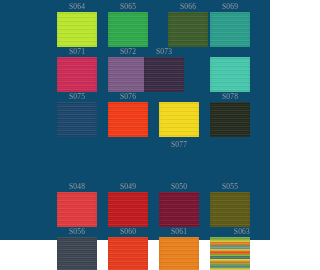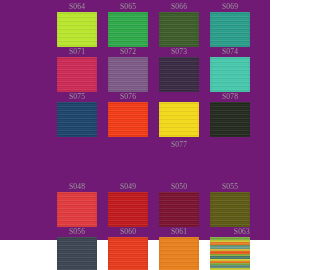--- a/index.html
+++ b/index.html
@@ -10,21 +10,21 @@
   body {
     width: 270px;
     height: 270px;
     overflow: hidden;
     font-family: "Liberation Serif", "DejaVu Serif", serif;
   }
   #swatch-grid {
     position: relative;
     width: 270px;
     height: 240px;
-    background: #701a75;
+    background: #0c4a6e;
   }
   .swatch-row {
     position: absolute;
     left: 0;
     width: 270px;
     height: 45px;
   }
   .swatch-cell {
     position: absolute;
     top: 0;
@@ -96,44 +96,43 @@
 <div id="swatch-grid">
     <div class="swatch-row" style="top: 2px;">
       <div class="swatch-cell" style="left: 57px;">
         <div class="swatch-label" style="color: rgb(154, 154, 154);">S064</div>
         <div class="swatch-chip" style="background-color: rgb(184, 230, 44);"></div>
       </div>
       <div class="swatch-cell" style="left: 108px;">
         <div class="swatch-label" style="color: rgb(154, 154, 154);">S065</div>
         <div class="swatch-chip" style="background-color: rgb(47, 168, 74);"></div>
       </div>
-      <div class="swatch-cell" style="left: 159px;">
+      <div class="swatch-cell" style="left: 168px;">
         <div class="swatch-label" style="color: rgb(154, 154, 154);">S066</div>
         <div class="swatch-chip" style="background-color: rgb(60, 92, 42);"></div>
       </div>
       <div class="swatch-cell" style="left: 210px;">
         <div class="swatch-label" style="color: rgb(154, 154, 154);">S069</div>
         <div class="swatch-chip" style="background-color: rgb(42, 157, 138);"></div>
       </div>
     </div>
     <div class="swatch-row" style="top: 47px;">
       <div class="swatch-cell" style="left: 57px;">
         <div class="swatch-label" style="color: rgb(154, 154, 154);">S071</div>
         <div class="swatch-chip" style="background-color: rgb(204, 42, 85);"></div>
       </div>
       <div class="swatch-cell" style="left: 108px;">
         <div class="swatch-label" style="color: rgb(154, 154, 154);">S072</div>
         <div class="swatch-chip" style="background-color: rgb(124, 90, 134);"></div>
       </div>
-      <div class="swatch-cell" style="left: 159px; border-radius: 6px;">
+      <div class="swatch-cell" style="left: 144px; border-radius: 6px;">
         <div class="swatch-label" style="color: rgb(154, 154, 154);">S073</div>
         <div class="swatch-chip" style="background-color: rgb(57, 42, 66);"></div>
       </div>
       <div class="swatch-cell" style="left: 210px;">
-        <div class="swatch-label" style="color: rgb(154, 154, 154);">S074</div>
         <div class="swatch-chip" style="background-color: rgb(70, 199, 171);"></div>
       </div>
     </div>
     <div class="swatch-row" style="top: 92px;">
       <div class="swatch-cell" style="left: 57px; padding-left: 9px;">
         <div class="swatch-label" style="color: rgb(154, 154, 154);">S075</div>
         <div class="swatch-chip" style="background-color: rgb(28, 69, 107);"></div>
       </div>
       <div class="swatch-cell" style="left: 108px;">
         <div class="swatch-label" style="color: rgb(154, 154, 154);">S076</div>

